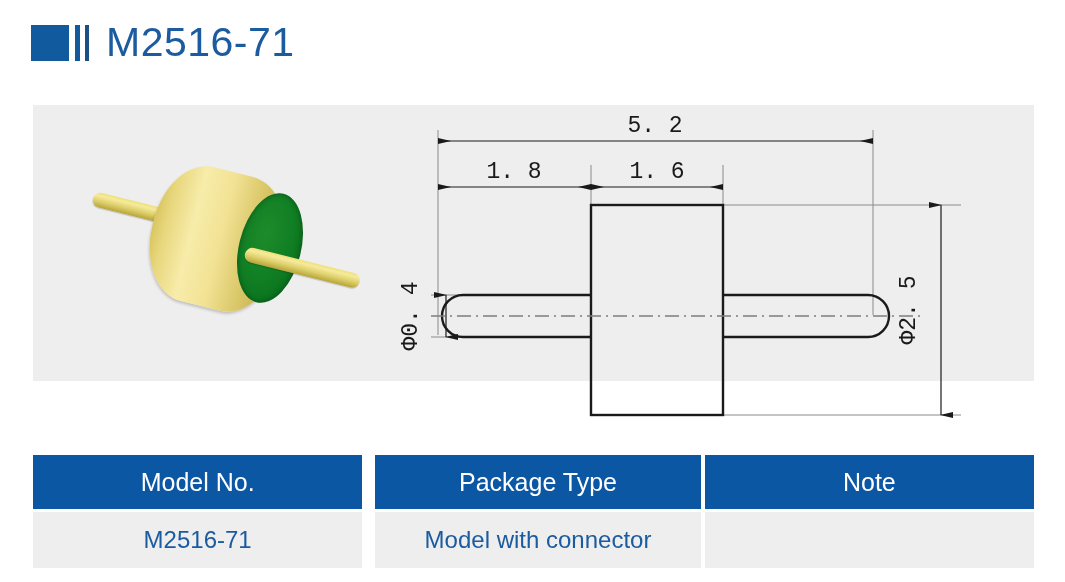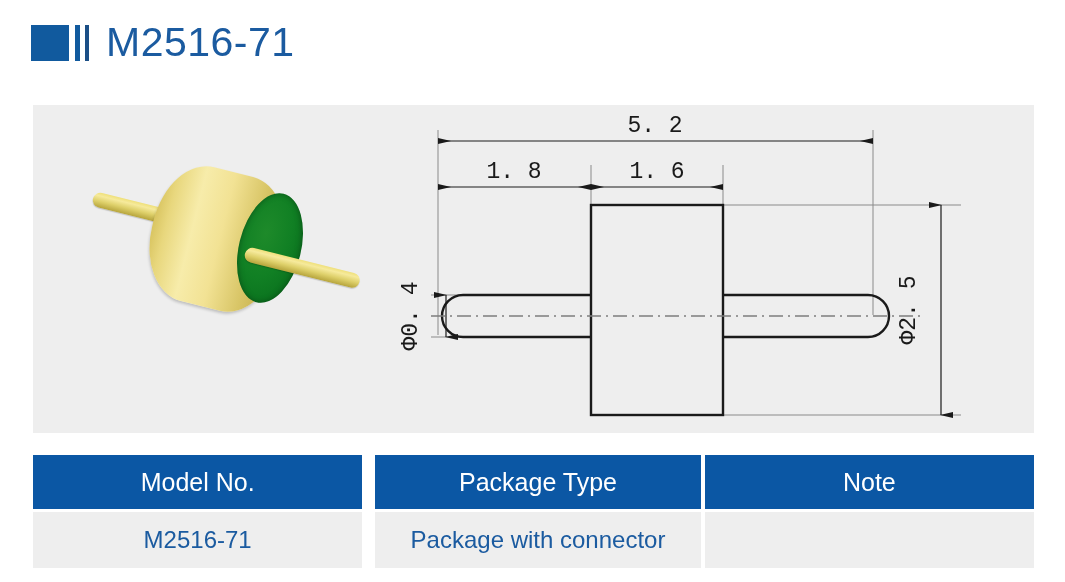--- a/index.html
+++ b/index.html
@@ -55,21 +55,21 @@
     letter-spacing: 0.5px;
     white-space: nowrap;
   }
 
   
   #drawing-panel {
     position: absolute;
     left: 33px;
     top: 105px;
     width: 1001px;
-    height: 328px;
+    height: 276px;
     background: #eeeeee;
   }
 
   
   #product-photo {
     position: absolute;
     left: 60px;
     top: 62px;
     width: 270px;
     height: 150px;
@@ -269,16 +269,16 @@
 </div>
 
 <div id="spec-table">
   <div class="t-row header">
     <div class="t-cell c-model">Model No.</div>
     <div class="t-cell c-pkg">Package Type</div>
     <div class="t-cell c-note">Note</div>
   </div>
   <div class="t-row data">
     <div class="t-cell c-model">M2516-71</div>
-    <div class="t-cell c-pkg">Package with connector</div>
+    <div class="t-cell c-pkg">Model with connector</div>
     <div class="t-cell c-note"></div>
   </div>
 </div>
 
 </body></html>

